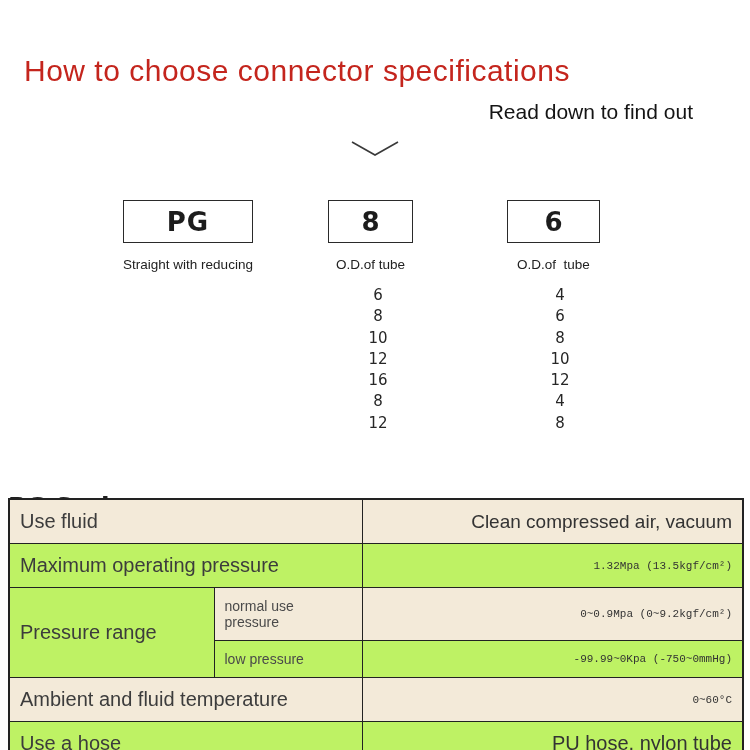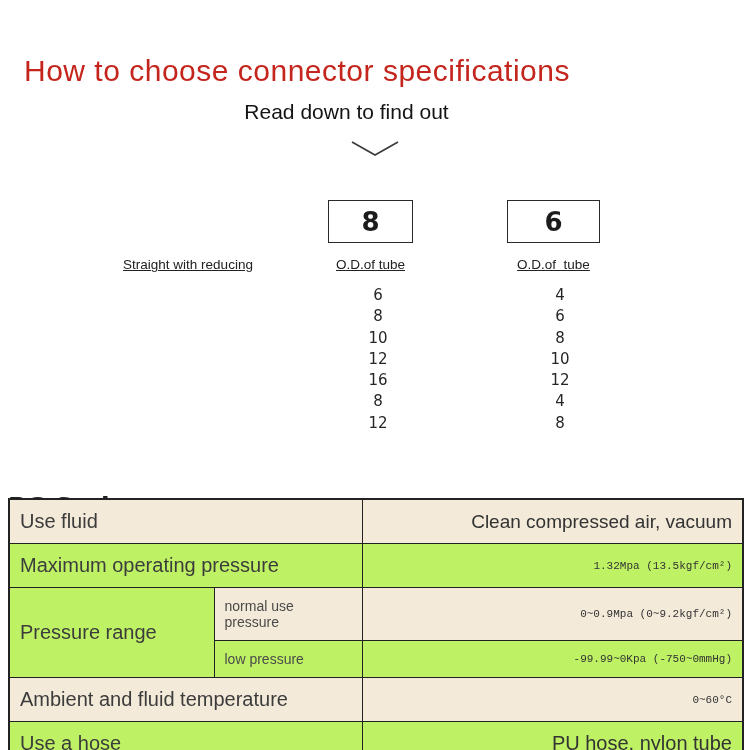--- a/index.html
+++ b/index.html
@@ -18,21 +18,21 @@
     top: 52px; left: 0; width: 594px;
     text-align: center;
     font-size: 30px;
     line-height: 38px;
     color: #c4251d;
     letter-spacing: 0.5px;
   }
   .subtitle {
     position: absolute;
     top: 98px; left: 0; width: 693px;
-    text-align: center;
+    text-align: right;
     font-size: 21px;
     line-height: 28px;
     color: #141414;
   }
   .chevron {
     position: absolute;
     top: 138px; left: 350px;
     width: 50px; height: 22px;
   }
 
@@ -54,21 +54,20 @@
   .box-8  { left: 328px; width: 85px; }
   .box-6  { left: 507px; width: 93px; }
 
   .box-label {
     position: absolute;
     top: 257px;
     text-align: center;
     font-size: 13.5px;
     color: #222222;
     white-space: pre;
-    text-decoration: underline;
   }
   .bl-1 { left: 98px;  width: 180px; }
   .bl-2 { left: 310px; width: 121px; }
   .bl-3 { left: 493px; width: 121px; }
 
   .num-col {
     position: absolute;
     top: 285px;
     width: 96px;
     text-align: center;
@@ -130,20 +129,23 @@
 
 <div class="page">
 
   <div class="title">How to choose connector specifications</div>
   <div class="subtitle">Read down to find out</div>
 
   <svg class="chevron" viewBox="0 0 50 22">
     <polyline points="2,4 25,17 48,4" fill="none" stroke="#3a3a3a" stroke-width="1.6"></polyline>
   </svg>
 
+  <div class="spec-box box-pg">
+    <span>PG</span>
+  </div>
   <div class="spec-box box-8">
     <span>8</span>
   </div>
   <div class="spec-box box-6">
     <span>6</span>
   </div>
 
   <div class="box-label bl-1">Straight with reducing</div>
   <div class="box-label bl-2">O.D.of tube</div>
   <div class="box-label bl-3">O.D.of  tube</div>

